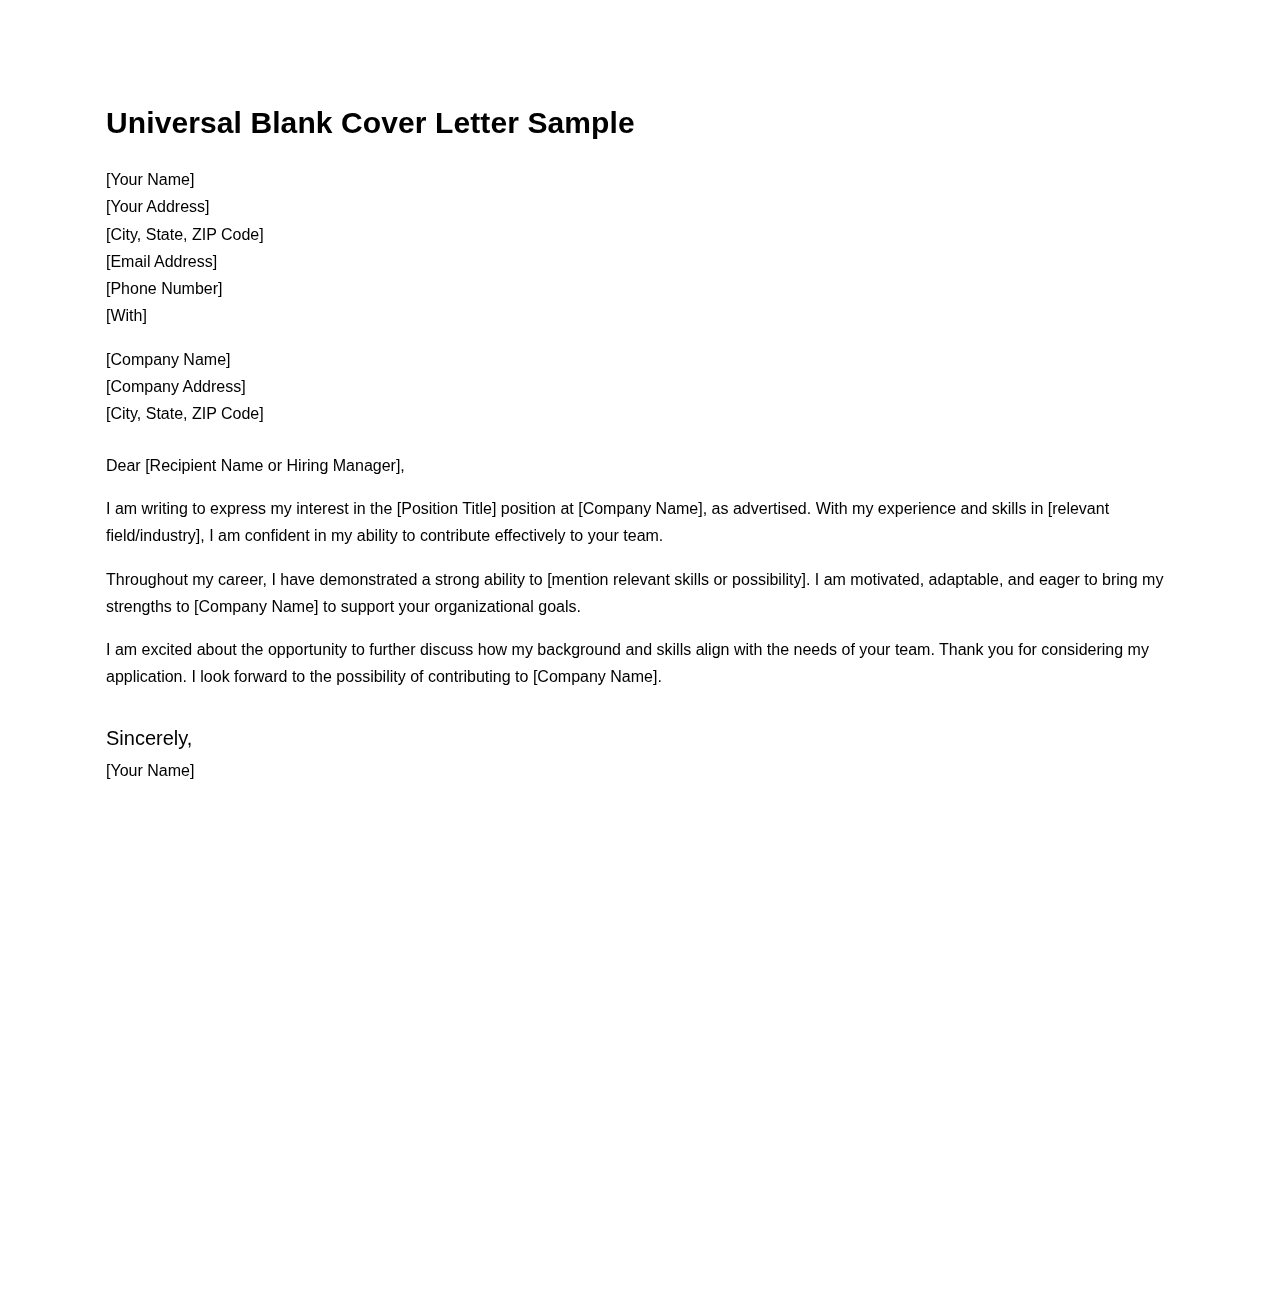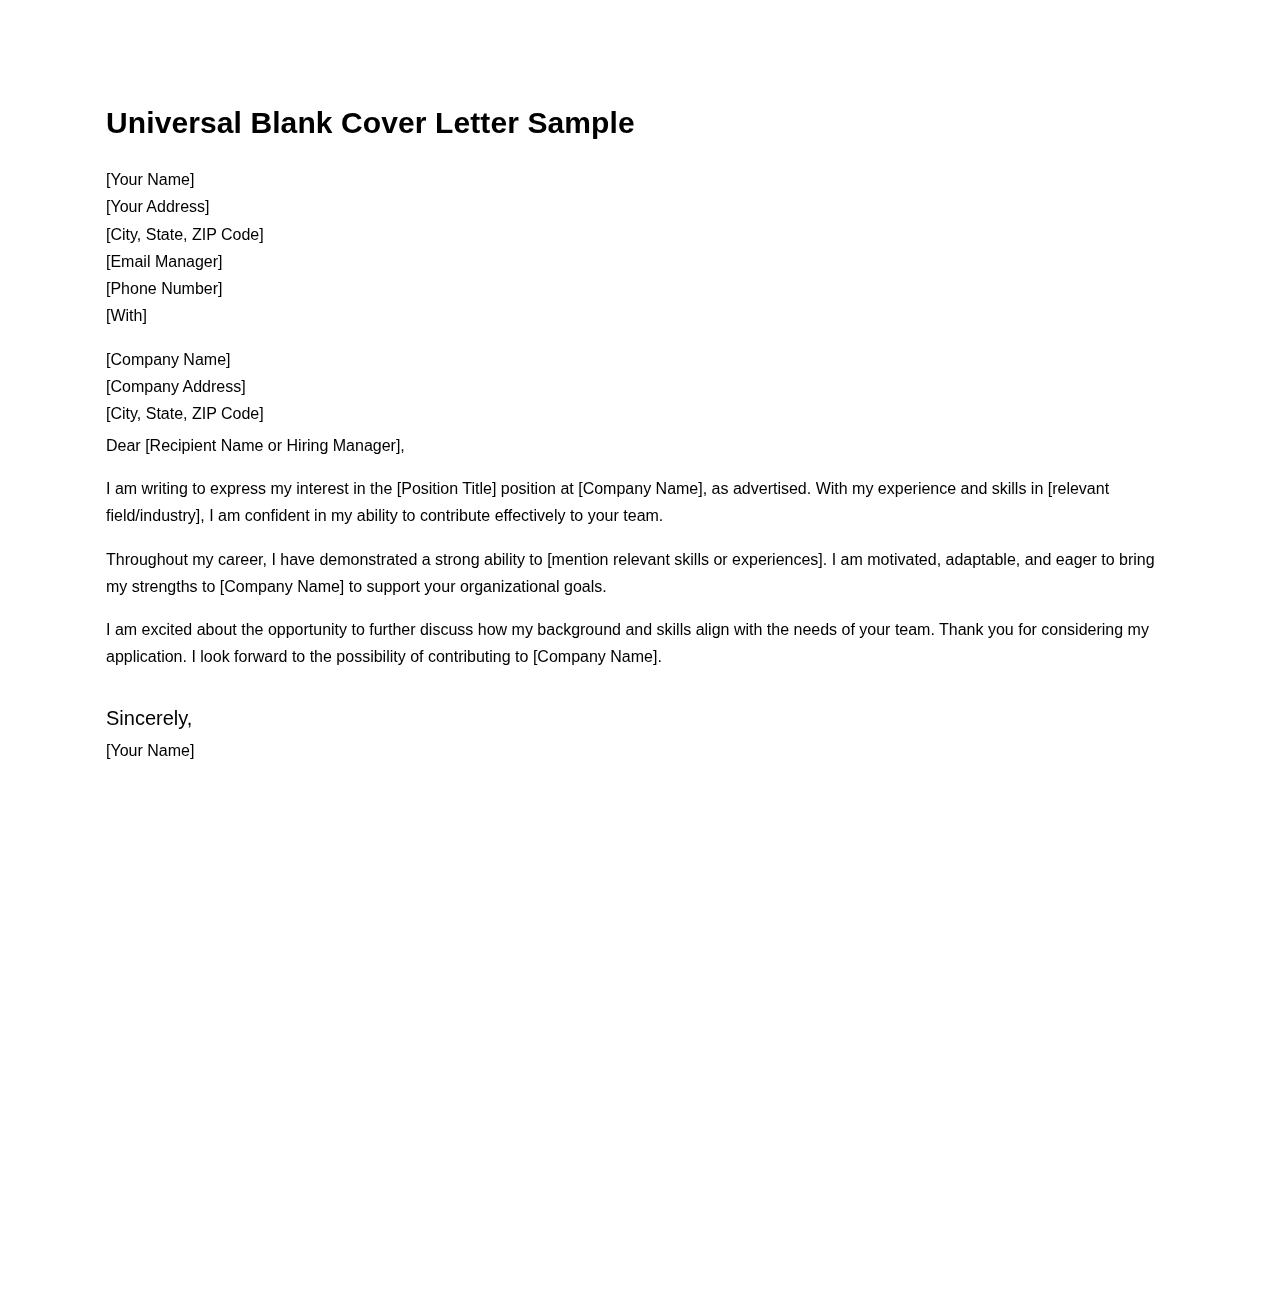--- a/index.html
+++ b/index.html
@@ -26,48 +26,48 @@
       font-weight: bold;
       line-height: 38px;
       letter-spacing: 0.1px;
     }
     .block {
       font-size: 16px;
       line-height: 27.3px;
     }
     .sender { margin-top: 24px; }
     .recipient { margin-top: 16px; }
-    .salutation { margin-top: 4px; }
+    .salutation { margin-top: 24px; }
     .para { margin-top: 16px; font-size: 16px; line-height: 27.3px; }
     .closing { margin-top: 34px; font-size: 20px; line-height: 27px; }
     .signature { margin-top: 5px; font-size: 16px; line-height: 27px; }
     .line { display: block; }
   </style>
 </head>
 <body>
 
 <div class="page">
   <h1>Universal Blank Cover Letter Sample</h1>
 
   <div class="block sender">
     <span class="line">[Your Name]</span>
     <span class="line">[Your Address]</span>
     <span class="line">[City, State, ZIP Code]</span>
-    <span class="line">[Email Manager]</span>
+    <span class="line">[Email Address]</span>
     <span class="line">[Phone Number]</span>
     <span class="line">[With]</span>
   </div>
 
   <div class="block recipient">
     <span class="line">[Company Name]</span>
     <span class="line">[Company Address]</span>
     <span class="line">[City, State, ZIP Code]</span>
   </div>
 
   <div class="block salutation">Dear [Recipient Name or Hiring Manager],</div>
 
   <p class="para" style="margin-bottom:16px">I am writing to express my interest in the [Position Title] position at [Company Name], as advertised. With my experience and skills in [relevant field/industry], I am confident in my ability to contribute effectively to your team.</p>
-  <p class="para" style="margin-bottom:0">Throughout my career, I have demonstrated a strong ability to [mention relevant skills or experiences]. I am motivated, adaptable, and eager to bring my strengths to [Company Name] to support your organizational goals.</p>
+  <p class="para" style="margin-bottom:0">Throughout my career, I have demonstrated a strong ability to [mention relevant skills or possibility]. I am motivated, adaptable, and eager to bring my strengths to [Company Name] to support your organizational goals.</p>
   <p class="para" style="margin-bottom:0">I am excited about the opportunity to further discuss how my background and skills align with the needs of your team. Thank you for considering my application. I look forward to the possibility of contributing to [Company Name].</p>
 
   <div class="closing">Sincerely,</div>
   <div class="signature">[Your Name]</div>
 </div>
 
 </body></html>

